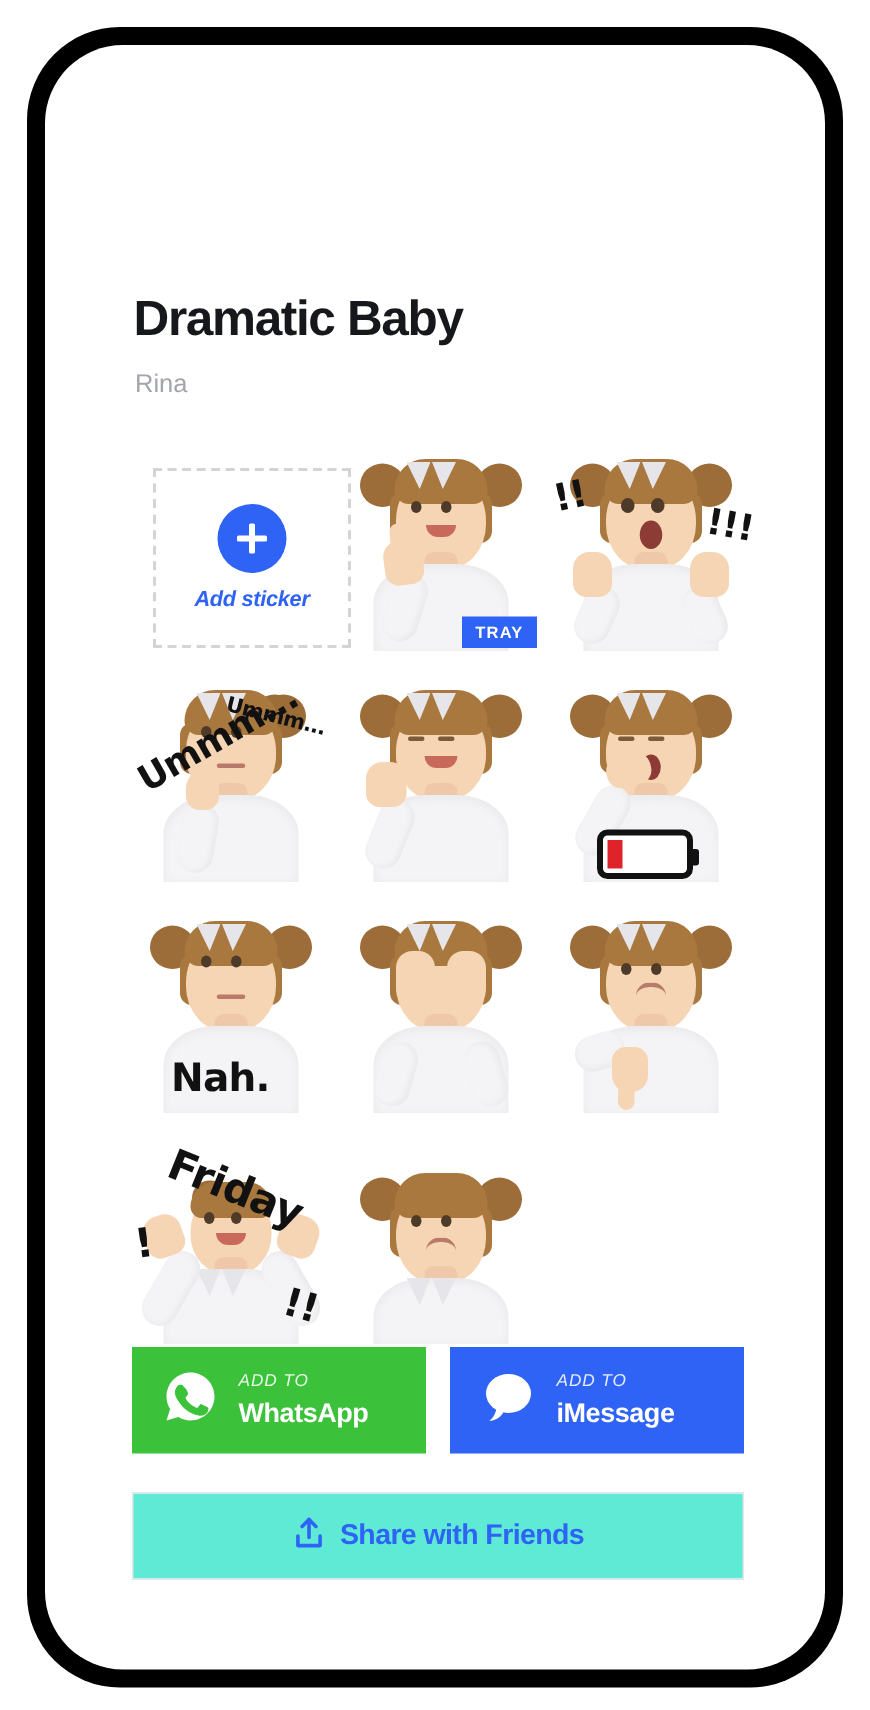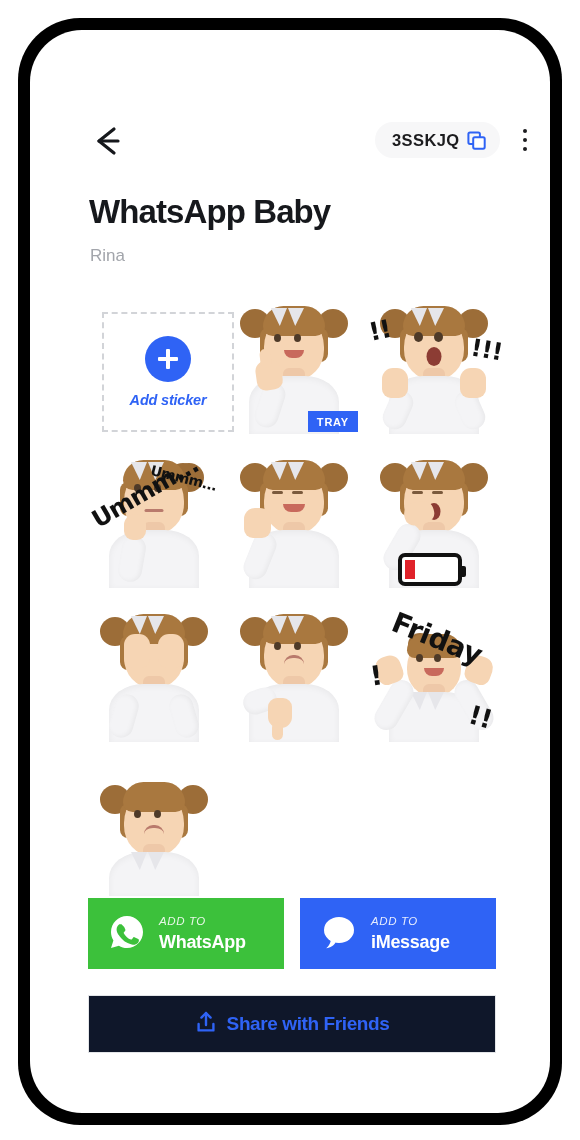--- a/index.html
+++ b/index.html
@@ -406,69 +406,42 @@
   }
 
   #share-button {
     position: absolute;
     left: 58px;
     top: 965px;
     width: 408px;
     height: 58px;
     border: 1.5px solid #e3e5e8;
     box-sizing: border-box;
-    background: #0f172a;
+    background: #5eead4;
     display: flex;
     align-items: center;
     justify-content: center;
     gap: 10px;
     cursor: pointer;
   }
   #share-label {
     font-size: 19px;
     font-weight: bold;
     color: #2f63f5;
     letter-spacing: -0.4px;
   }
 </style>
 </head>
 <body>
 
 <div id="phone-frame">
   <div id="phone-screen">
 
-    <div id="topbar">
-
-      <div id="back-button">
-        <span>
-          <svg width="44" height="42" viewBox="0 0 44 42" aria-hidden="true">
-            <path d="M26 9 L11 21 L26 33" fill="none" stroke="#16181c" stroke-width="3.2" stroke-linecap="round" stroke-linejoin="round"></path>
-            <path d="M11 21 L30 21" fill="none" stroke="#16181c" stroke-width="3.2" stroke-linecap="round"></path>
-          </svg>
-        </span>
-      </div>
-
-      <div id="code-pill">
-        <span class="code-text">3SSKJQ</span>
-        <span>
-          <svg class="copy-icon" width="19" height="19" viewBox="0 0 19 19" aria-hidden="true">
-            <rect x="1.4" y="1.4" width="11.5" height="11.5" rx="1.6" fill="none" stroke="#2f63f5" stroke-width="2"></rect>
-            <rect x="6.2" y="6.2" width="11.5" height="11.5" rx="1.6" fill="#ffffff" stroke="#2f63f5" stroke-width="2"></rect>
-          </svg>
-        </span>
-      </div>
-
-      <div id="kebab-menu">
-        <span></span>
-        <span></span>
-        <span></span>
-      </div>
-    </div>
-
-    <div id="pack-title">WhatsApp Baby</div>
+
+    <div id="pack-title">Dramatic Baby</div>
     <div id="pack-author">Rina</div>
 
     <div id="sticker-grid">
 
       <div class="grid-cell">
         <div id="add-sticker-cell">
           <div id="add-sticker-plus"></div>
           <div id="add-sticker-label">Add sticker</div>
         </div>
       </div>
@@ -599,20 +572,42 @@
               <div class="arm" style="left:8px;bottom:16px;height:50px;transform:rotate(30deg);"></div>
               <div class="hand" style="left:22px;bottom:64px;width:30px;height:22px;transform:rotate(-14deg);"></div>
             </div>
             <div class="battery" style="left:34px;bottom:6px;">
               <div class="battery-fill"></div>
             </div>
           </div>
         </div>
       </div>
 
+      <div class="grid-cell">
+        <div class="sticker">
+          <div class="sticker-art">
+            <div class="girl">
+              <div class="bun-l"></div>
+                <div class="bun-r"></div>
+              <div class="hair-side-l"></div>
+                <div class="hair-side-r"></div>
+              <div class="head"></div>
+              <div class="bangs"></div>
+              <div class="eye eye-l" style="bottom:97px;"></div>
+              <div class="eye eye-r" style="bottom:97px;"></div>
+              <div class="mouth flat"></div>
+              <div class="neck"></div>
+              <div class="body"></div>
+              <div class="collar-l"></div>
+                <div class="collar-r"></div>
+            </div>
+            <span class="stk-text" style="left:30px;bottom:12px;font-size:26px;">Nah.</span>
+          </div>
+        </div>
+      </div>
 
       <div class="grid-cell">
         <div class="sticker">
           <div class="sticker-art">
             <div class="girl">
               <div class="bun-l"></div>
                 <div class="bun-r"></div>
               <div class="hair-side-l"></div>
                 <div class="hair-side-r"></div>
               <div class="head"></div>

